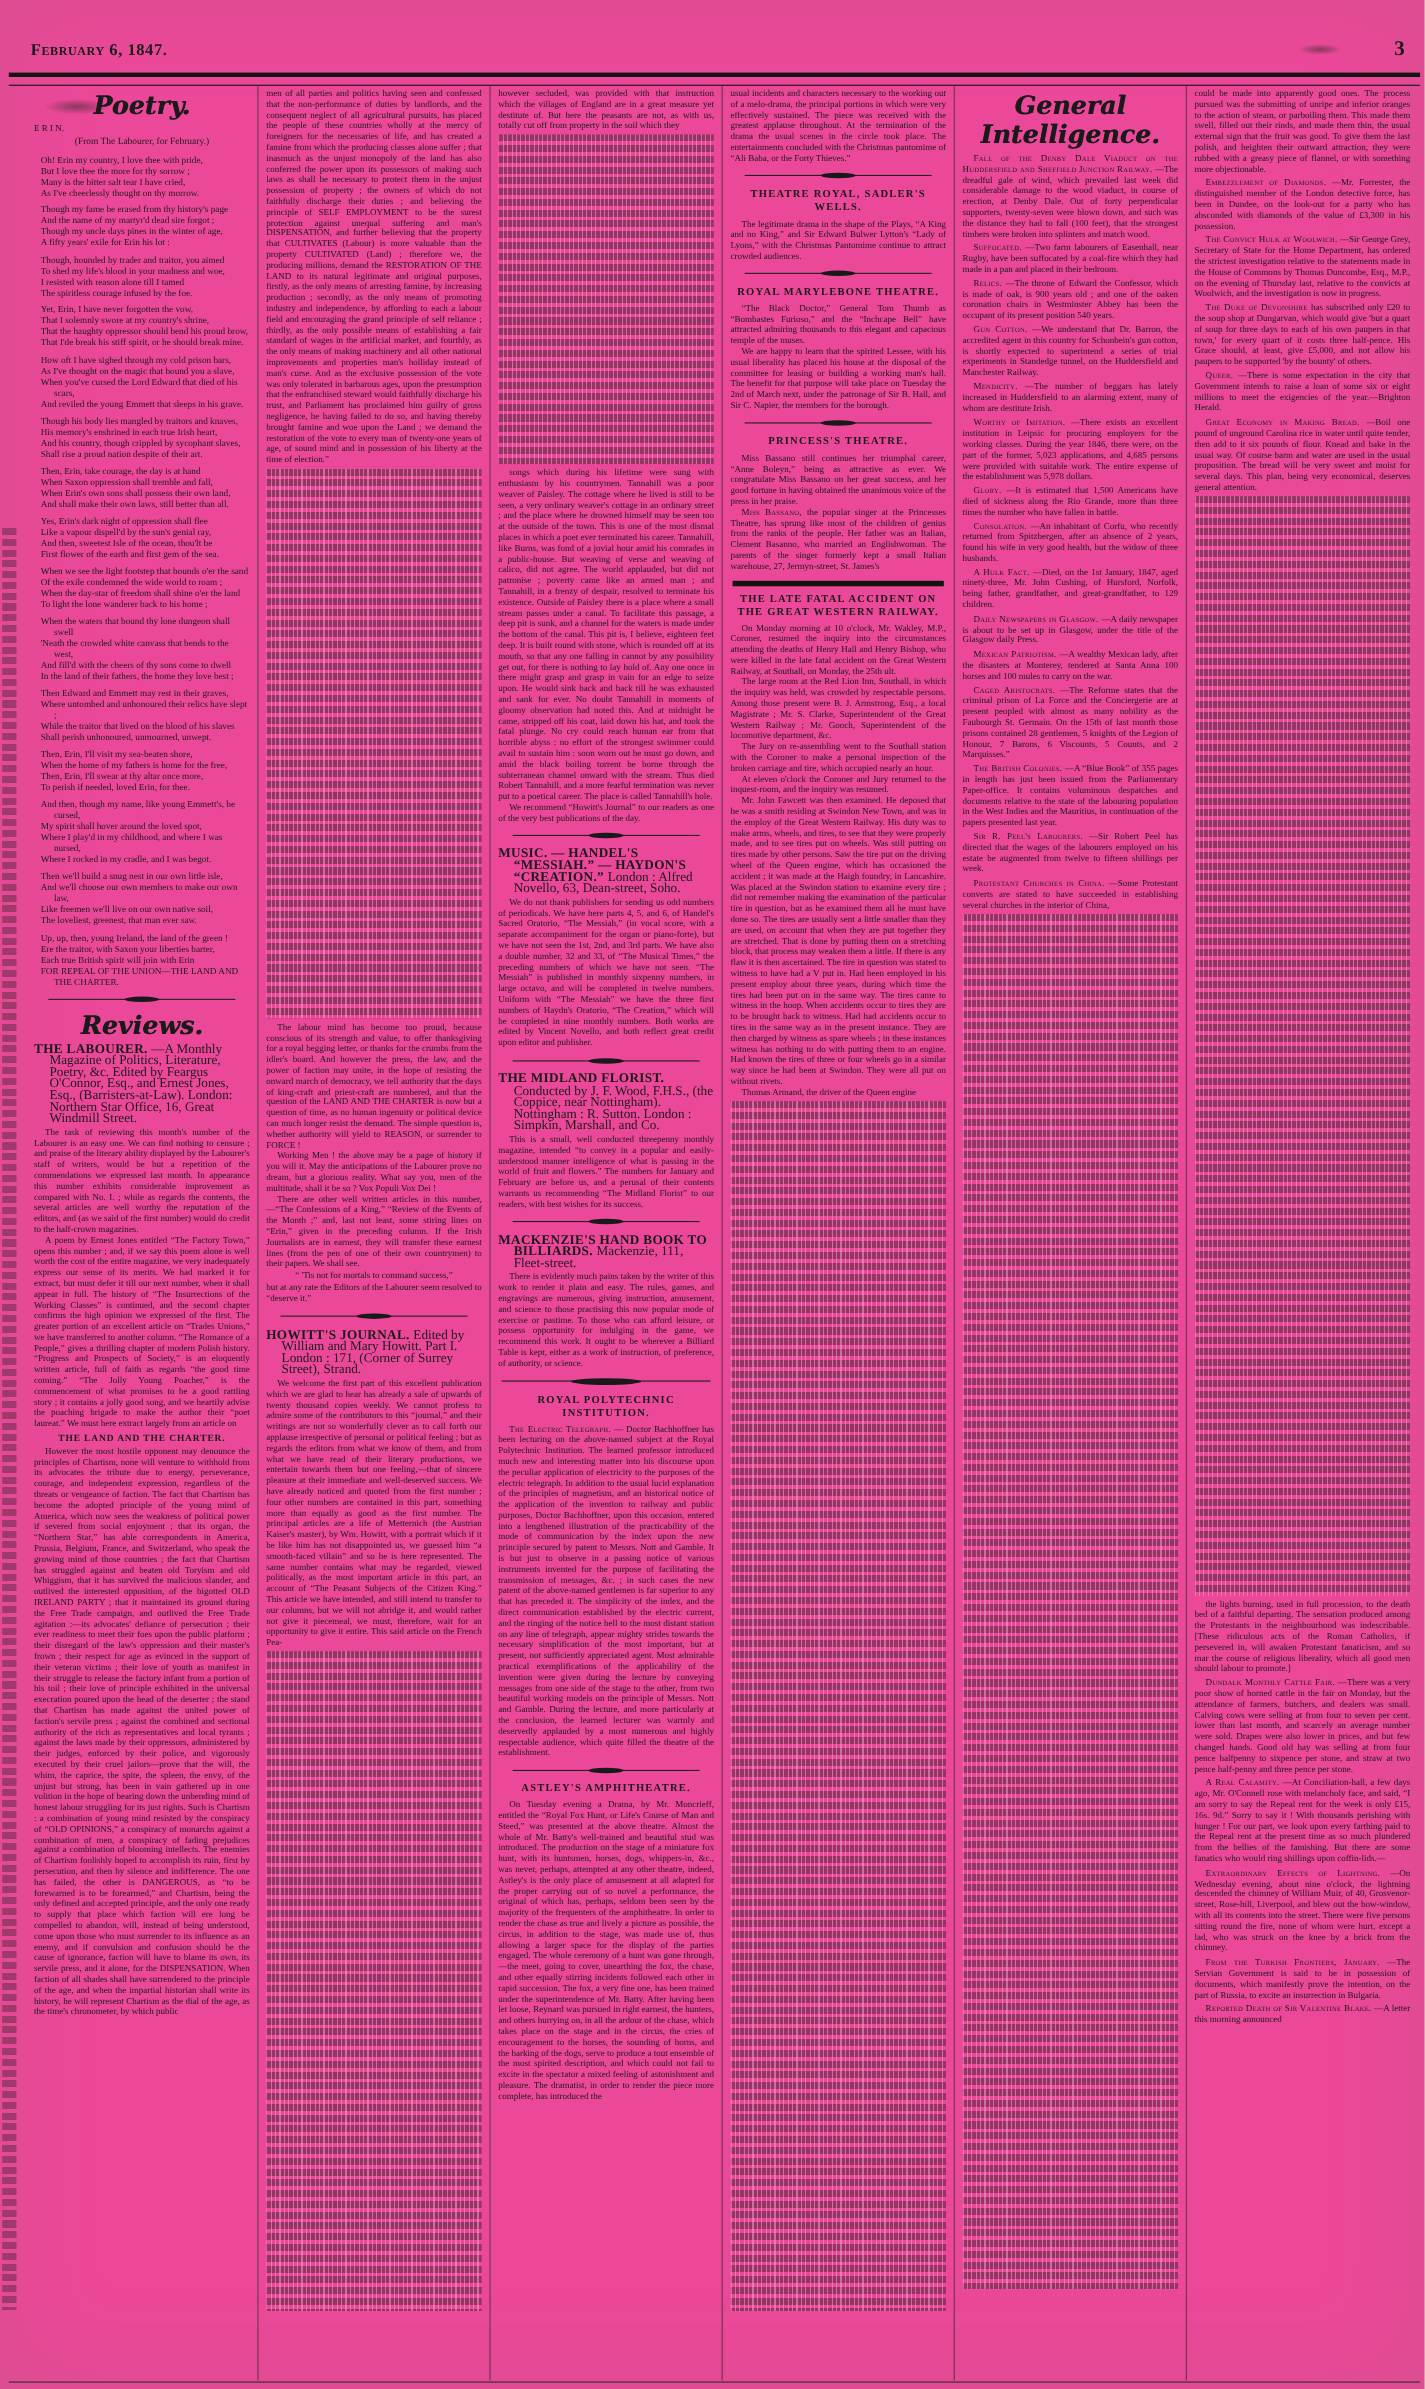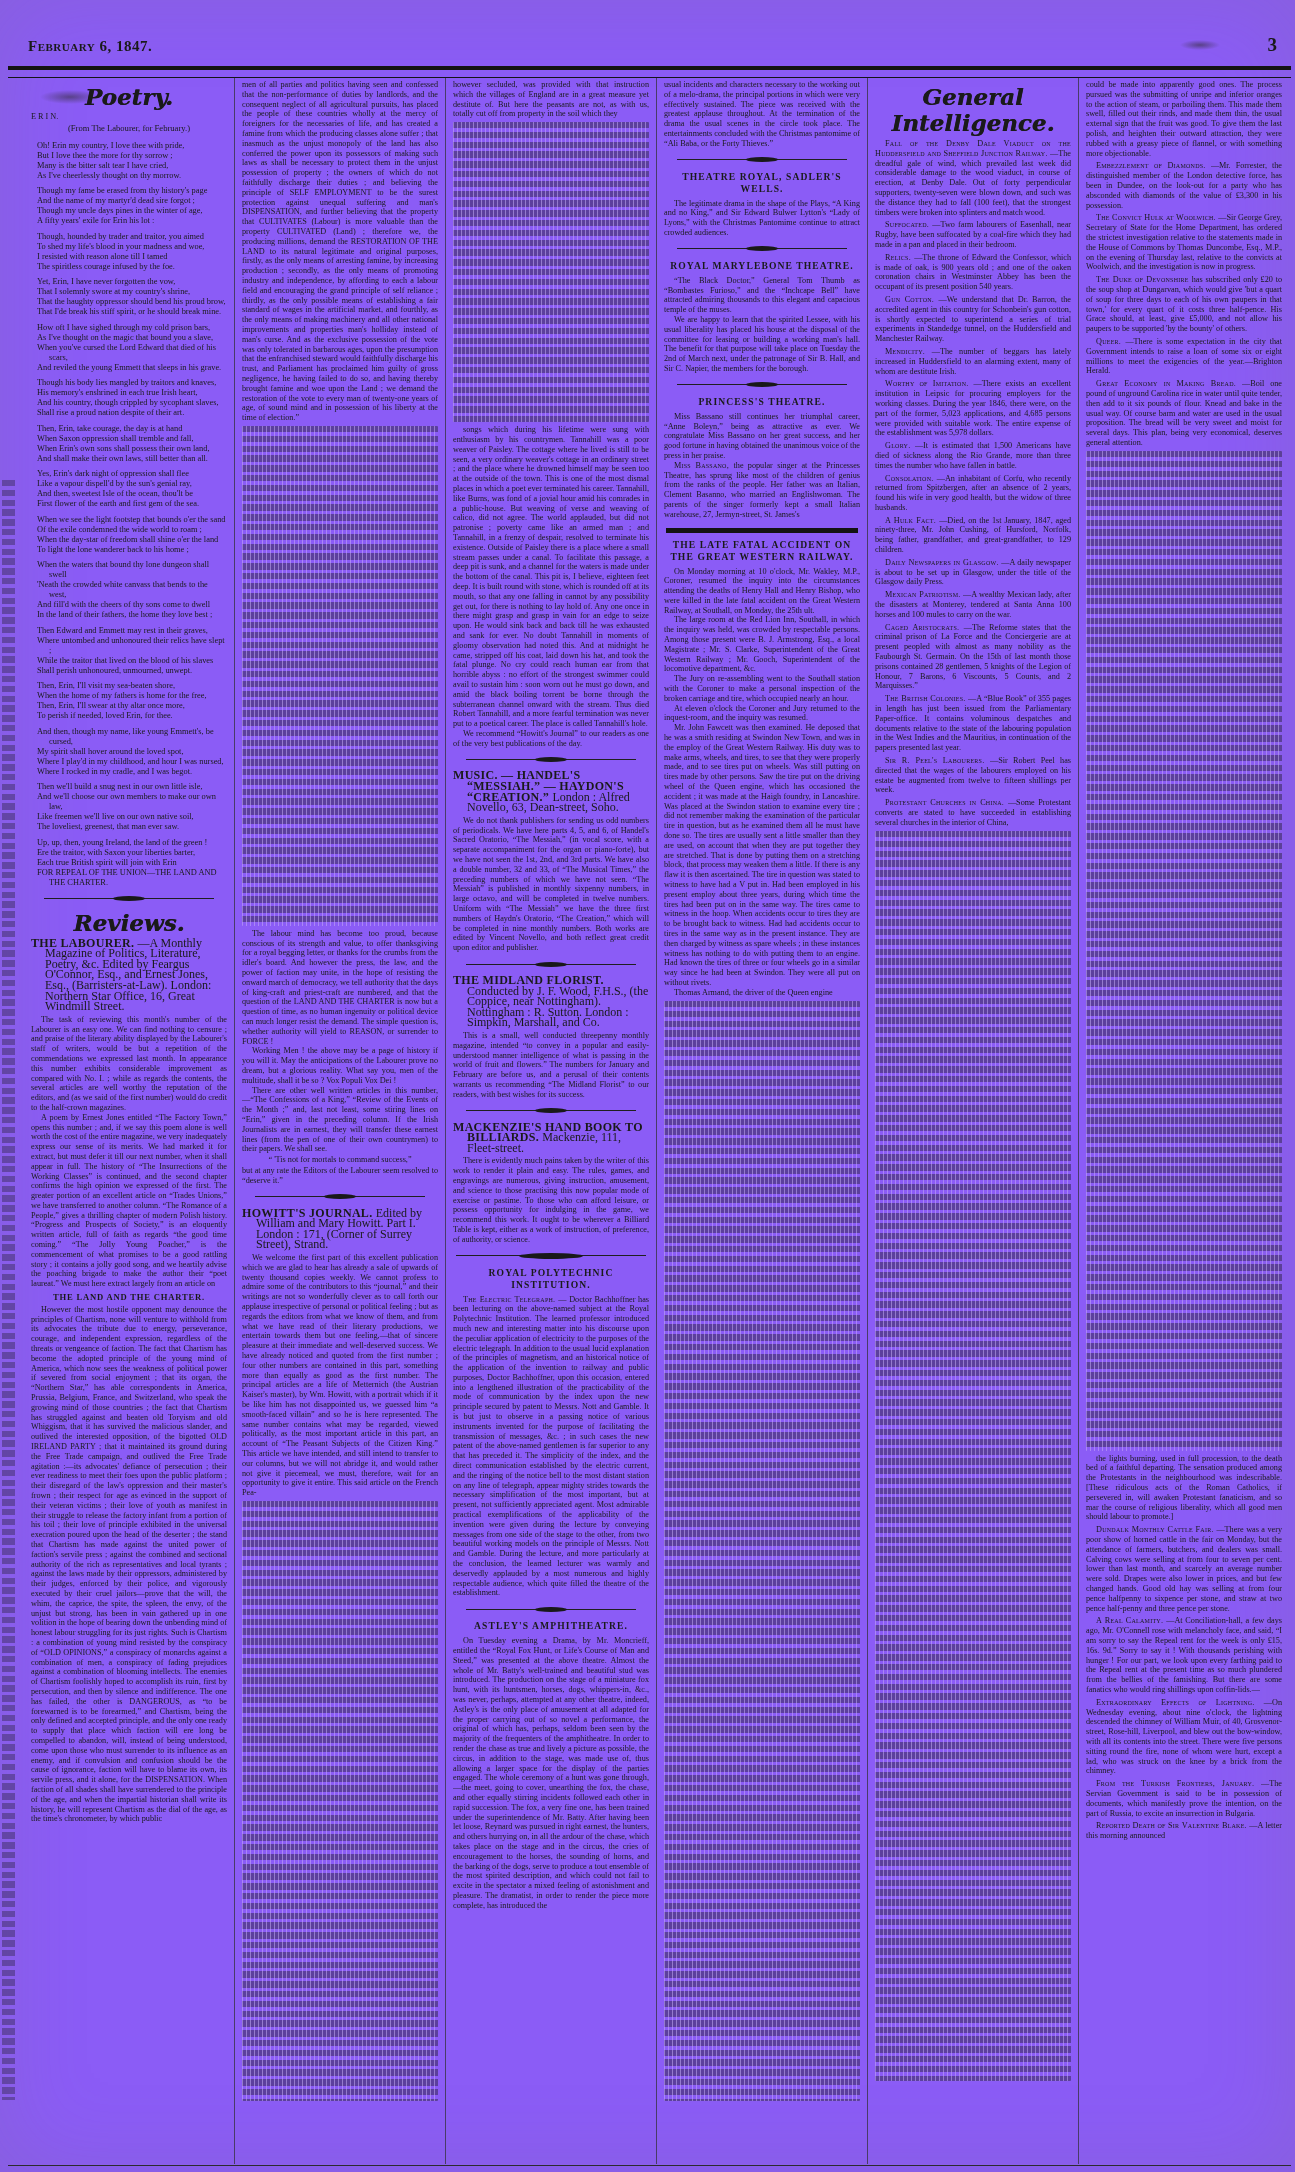--- a/index.html
+++ b/index.html
@@ -1,16 +1,16 @@
 <!DOCTYPE html>
 <html><head>
 <meta charset="utf-8">
 <style>
   html,body{margin:0;padding:0;background:#d8d6d0;}
-  .page{position:relative;width:1295px;height:2172px;background:#8b5cf6;overflow:hidden;
+  .page{position:relative;width:1295px;height:2172px;background:#ec4899;overflow:hidden;
         font-family:"Liberation Serif",serif;color:#1a1a1a;
         box-shadow:inset 0 0 90px rgba(120,115,100,0.18);}
   
   .header{position:absolute;top:28px;left:24px;right:8px;height:38px;}
   .date{position:absolute;left:4px;top:10px;font-size:15px;font-weight:bold;font-variant:small-caps;letter-spacing:.5px;}
   .masthead{position:absolute;left:0;right:0;top:0;text-align:center;font-weight:bold;font-size:26px;letter-spacing:5px;}
   .pagenum{position:absolute;right:10px;top:6px;font-size:19px;font-weight:bold;}
   .headrule{position:absolute;top:66px;left:8px;right:4px;height:7px;
             border-top:4px solid #141414;border-bottom:1.5px solid #141414;}
   .footrule{position:absolute;bottom:6px;left:8px;right:4px;border-top:1.5px solid #2c2c2c;}
@@ -136,21 +136,21 @@
         </div>
         <div class="stanza">
           <span class="line">Then, Erin, I'll visit my sea-beaten shore,</span>
           <span class="line">When the home of my fathers is home for the free,</span>
           <span class="line">Then, Erin, I'll swear at thy altar once more,</span>
           <span class="line">To perish if needed, loved Erin, for thee.</span>
         </div>
         <div class="stanza">
           <span class="line">And then, though my name, like young Emmett's, be cursed,</span>
           <span class="line">My spirit shall hover around the loved spot,</span>
-          <span class="line">Where I play'd in my childhood, and hour I was nursed,</span>
+          <span class="line">Where I play'd in my childhood, and where I was nursed,</span>
           <span class="line">Where I rocked in my cradle, and I was begot.</span>
         </div>
         <div class="stanza">
           <span class="line">Then we'll build a snug nest in our own little isle,</span>
           <span class="line">And we'll choose our own members to make our own law,</span>
           <span class="line">Like freemen we'll live on our own native soil,</span>
           <span class="line">The loveliest, greenest, that man ever saw.</span>
         </div>
         <div class="stanza">
           <span class="line">Up, up, then, young Ireland, the land of the green !</span>

